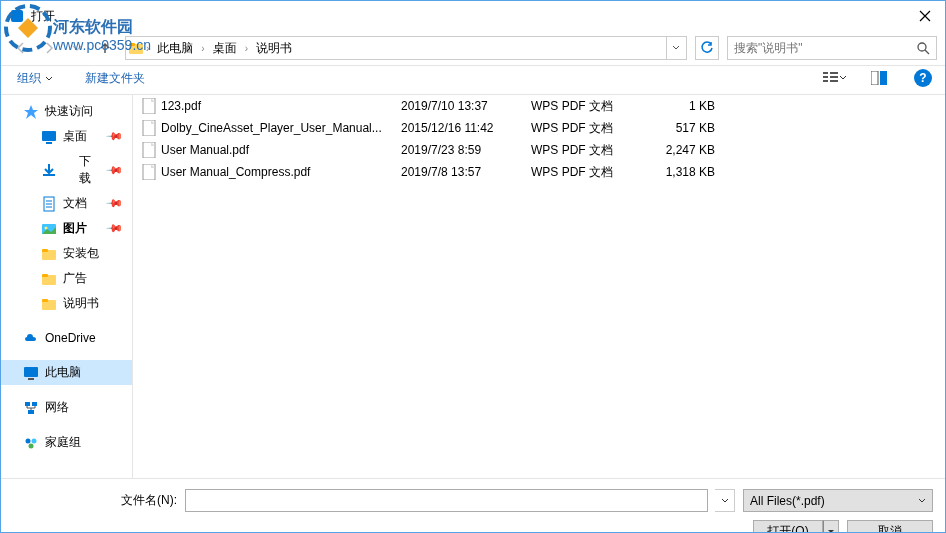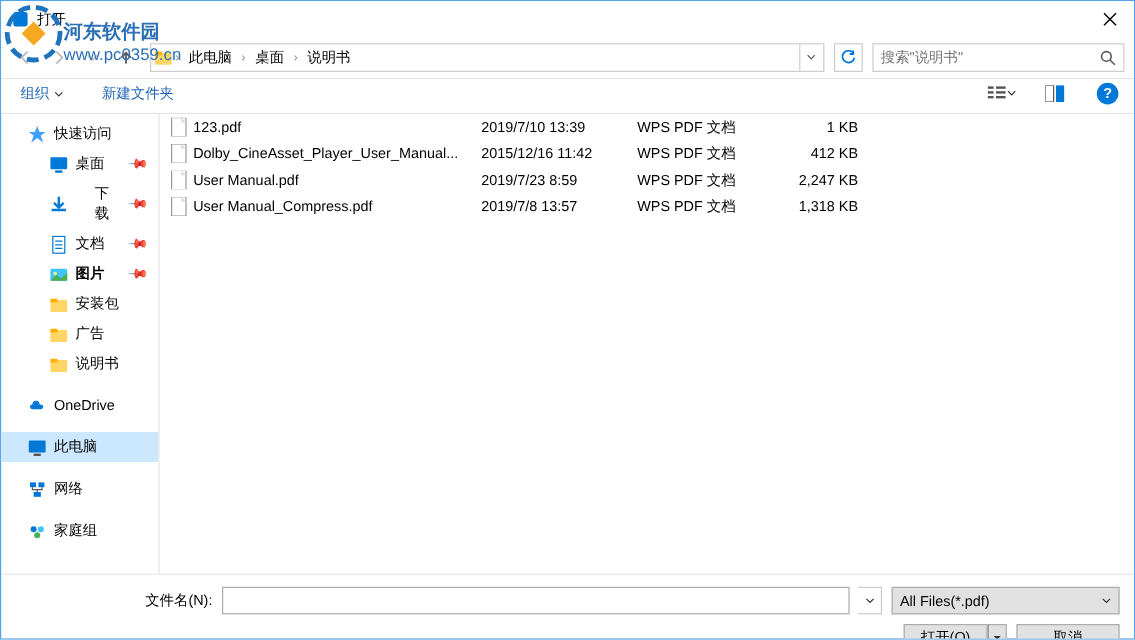--- a/index.html
+++ b/index.html
@@ -326,37 +326,37 @@
         <div class="filelist-row">
     <div class="filelist-cell col-name">
       <span class="file-icon">
               <svg width="14" height="16">
                 <rect x="1" y="0" width="12" height="16" fill="#fff" stroke="#999"></rect>
                 <path d="M9 0 L13 4 L9 4 Z" fill="#ddd"></path>
               </svg>
             </span>
       <span>123.pdf</span>
     </div>
-    <div class="filelist-cell col-date">2019/7/10 13:39</div>
+    <div class="filelist-cell col-date">2019/7/10 13:37</div>
     <div class="filelist-cell col-type">WPS PDF 文档</div>
     <div class="filelist-cell col-size" style="justify-content:flex-end">1 KB</div>
   </div>
         <div class="filelist-row">
     <div class="filelist-cell col-name">
       <span class="file-icon">
               <svg width="14" height="16">
                 <rect x="1" y="0" width="12" height="16" fill="#fff" stroke="#999"></rect>
                 <path d="M9 0 L13 4 L9 4 Z" fill="#ddd"></path>
               </svg>
             </span>
       <span>Dolby_CineAsset_Player_User_Manual...</span>
     </div>
     <div class="filelist-cell col-date">2015/12/16 11:42</div>
     <div class="filelist-cell col-type">WPS PDF 文档</div>
-    <div class="filelist-cell col-size" style="justify-content:flex-end">412 KB</div>
+    <div class="filelist-cell col-size" style="justify-content:flex-end">517 KB</div>
   </div>
         <div class="filelist-row">
     <div class="filelist-cell col-name">
       <span class="file-icon">
               <svg width="14" height="16">
                 <rect x="1" y="0" width="12" height="16" fill="#fff" stroke="#999"></rect>
                 <path d="M9 0 L13 4 L9 4 Z" fill="#ddd"></path>
               </svg>
             </span>
       <span>User Manual.pdf</span>

